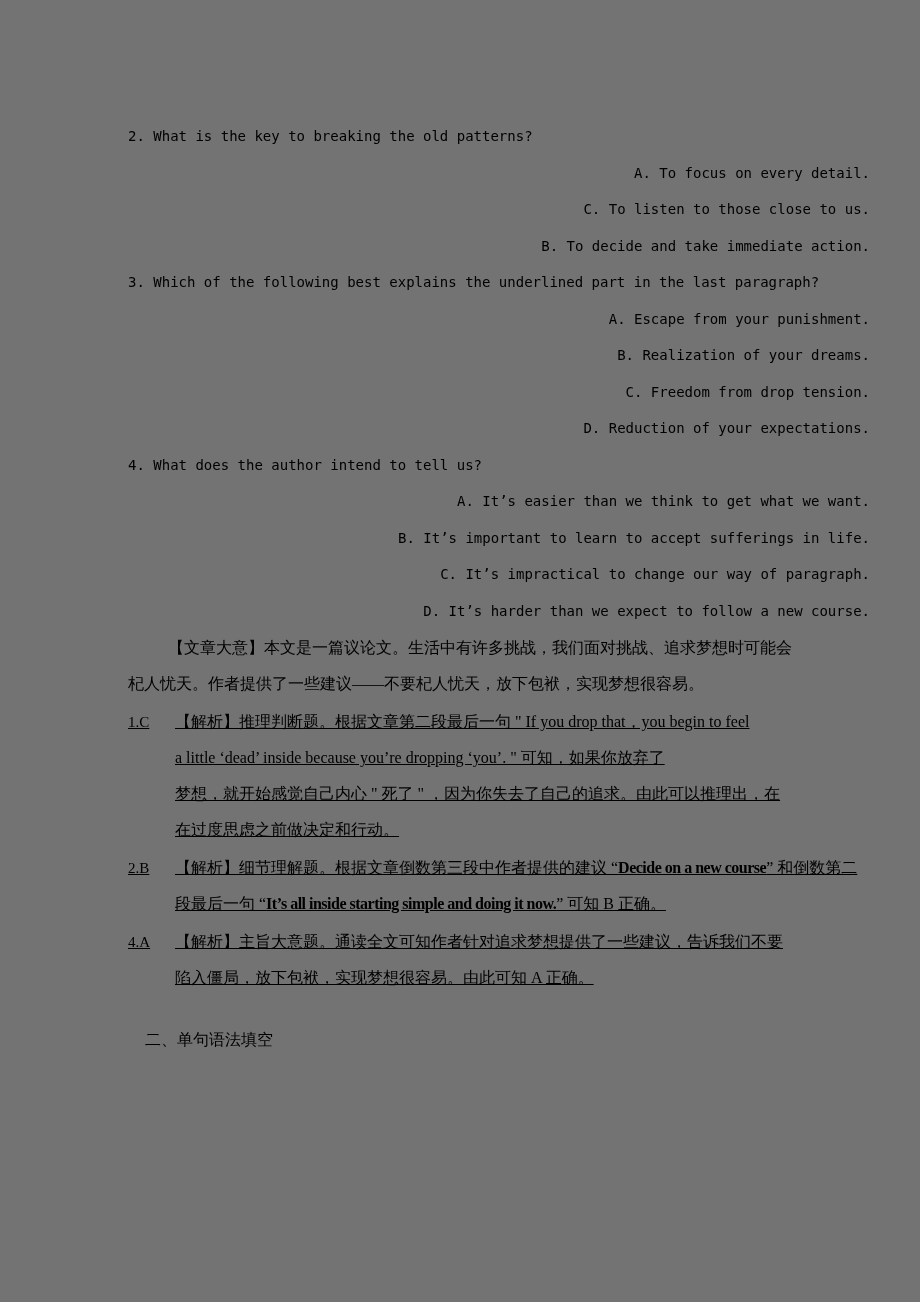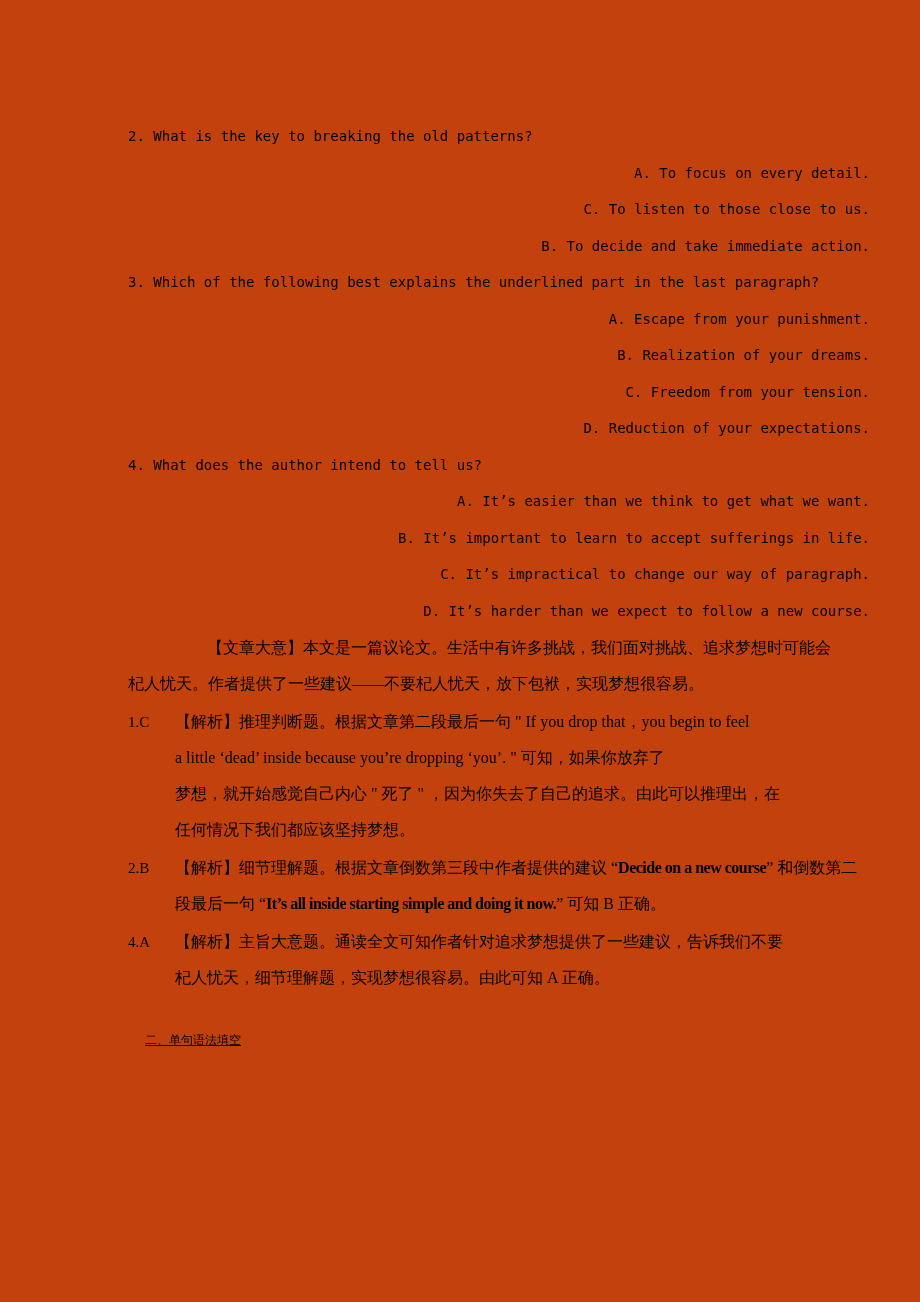--- a/index.html
+++ b/index.html
@@ -5,21 +5,21 @@
   * { margin: 0; padding: 0; box-sizing: border-box; }
   html, body { background: #ffffff; }
   body {
     width: 920px;
     font-family: "Liberation Serif", serif;
     color: #000000;
   }
   .page {
     width: 920px;
     min-height: 1302px;
-    background: #c2410c;
+    background: #737373;
     padding: 118px 50px 60px 128px;
   }
   
   .q-heading {
     font-family: "DejaVu Sans Mono", "Liberation Mono", monospace;
     font-size: 14px;
     line-height: 36.5px;
     white-space: pre;
   }
   .q-option {
@@ -29,64 +29,64 @@
     padding-left: 20px;
     white-space: pre;
     text-align: right;
   }
   
   .cn {
     font-size: 16px;
     line-height: 36px;
   }
   .summary { margin-top: 1px; }
-  .summary .first { padding-left: 40px; text-align: center; }
+  .summary .first { padding-left: 40px; }
   .answer {
     display: flex;
     margin-top: 2px;
     align-items: flex-start;
+    text-decoration: underline;
   }
   .answer .num {
     flex: none;
     width: 47px;
     font-size: 15px;
     line-height: 36px;
     font-family: "Liberation Serif", serif;
   }
   .answer .body { flex: 1; }
   .answer .body div { min-height: 36px; }
   .em-en {
     font-weight: bold;
     letter-spacing: -0.5px;
   }
   .section-title {
     margin-top: 26px;
     padding-left: 17px;
-    font-size: 12px;
+    font-size: 16px;
     line-height: 36px;
-    text-decoration: underline;
   }
 </style>
 </head>
 <body>
 
 <div class="page">
 
   <div class="q-block">
     <div class="q-heading">2. What is the key to breaking the old patterns?</div>
     <div class="q-option">A. To focus on every detail.</div>
     <div class="q-option">C. To listen to those close to us.</div>
     <div class="q-option">B. To decide and take immediate action.</div>
   </div>
 
   <div class="q-block">
     <div class="q-heading">3. Which of the following best explains the underlined part in the last paragraph?</div>
     <div class="q-option">A. Escape from your punishment.</div>
     <div class="q-option">B. Realization of your dreams.</div>
-    <div class="q-option">C. Freedom from your tension.</div>
+    <div class="q-option">C. Freedom from drop tension.</div>
     <div class="q-option">D. Reduction of your expectations.</div>
   </div>
 
   <div class="q-block">
     <div class="q-heading">4. What does the author intend to tell us?</div>
     <div class="q-option">A. It’s easier than we think to get what we want.</div>
     <div class="q-option">B. It’s important to learn to accept sufferings in life.</div>
     <div class="q-option">C. It’s impractical to change our way of paragraph.</div>
     <div class="q-option">D. It’s harder than we expect to follow a new course.</div>
   </div>
@@ -95,36 +95,36 @@
     <div class="first">【文章大意】本文是一篇议论文。生活中有许多挑战，我们面对挑战、追求梦想时可能会</div>
     <div>杞人忧天。作者提供了一些建议——不要杞人忧天，放下包袱，实现梦想很容易。</div>
   </div>
 
   <div class="answer">
     <span class="num">1.C</span>
     <div class="body cn">
       <div>【解析】推理判断题。根据文章第二段最后一句 " If you drop that，you begin to feel</div>
       <div>a little ‘dead’ inside because you’re dropping ‘you’. " 可知，如果你放弃了</div>
       <div>梦想，就开始感觉自己内心 " 死了 " ，因为你失去了自己的追求。由此可以推理出，在</div>
-      <div>任何情况下我们都应该坚持梦想。</div>
+      <div>在过度思虑之前做决定和行动。</div>
     </div>
   </div>
 
   <div class="answer">
     <span class="num">2.B</span>
     <div class="body cn">
       <div><span>【解析】细节理解题。根据文章倒数第三段中作者提供的建议 “</span><span class="em-en">Decide on a new course</span><span>” 和倒数第二</span></div>
       <div><span>段最后一句 “</span><span class="em-en">It’s all inside starting simple and doing it now.</span><span>” 可知 B 正确。</span></div>
     </div>
   </div>
 
 
   <div class="answer">
     <span class="num">4.A</span>
     <div class="body cn">
       <div>【解析】主旨大意题。通读全文可知作者针对追求梦想提供了一些建议，告诉我们不要</div>
-      <div>杞人忧天，细节理解题，实现梦想很容易。由此可知 A 正确。</div>
+      <div>陷入僵局，放下包袱，实现梦想很容易。由此可知 A 正确。</div>
     </div>
   </div>
 
   <div class="section-title">二、单句语法填空</div>
 
 </div>
 
 </body></html>

